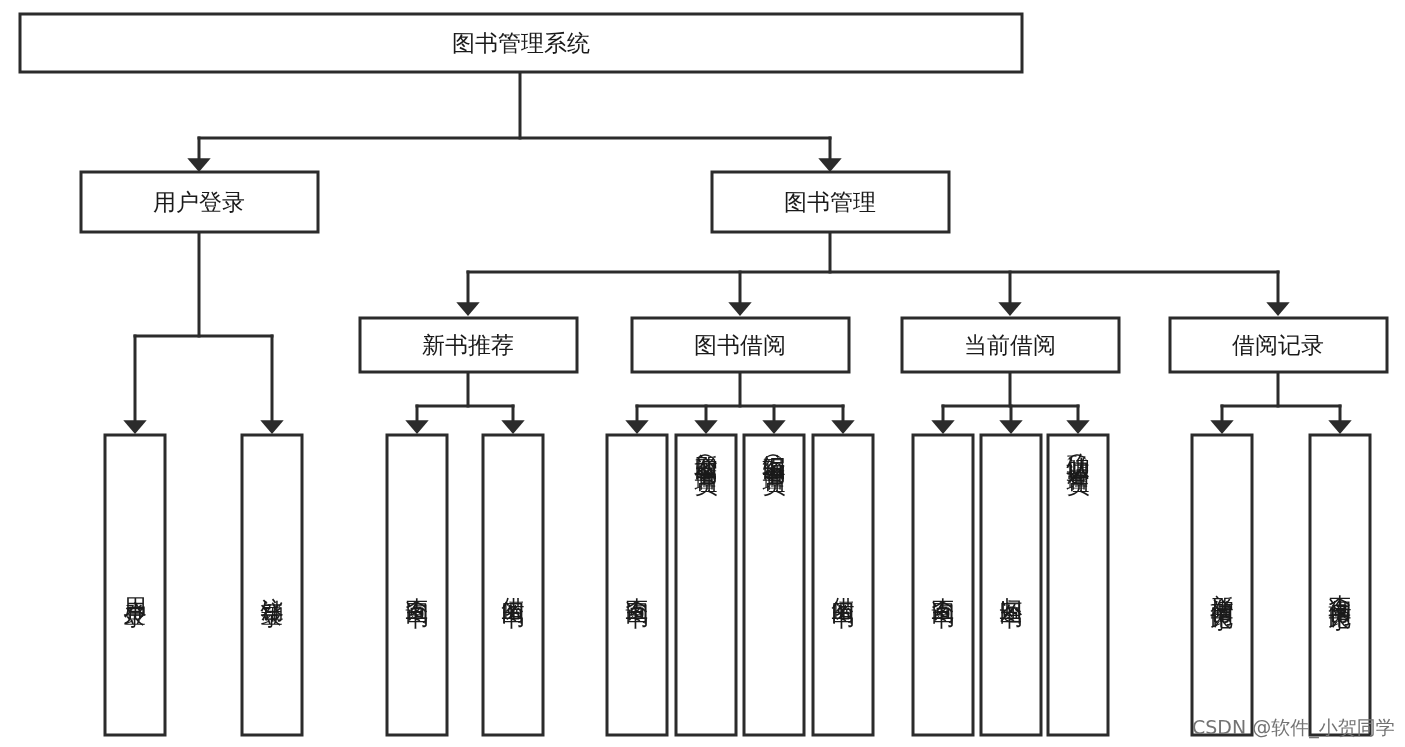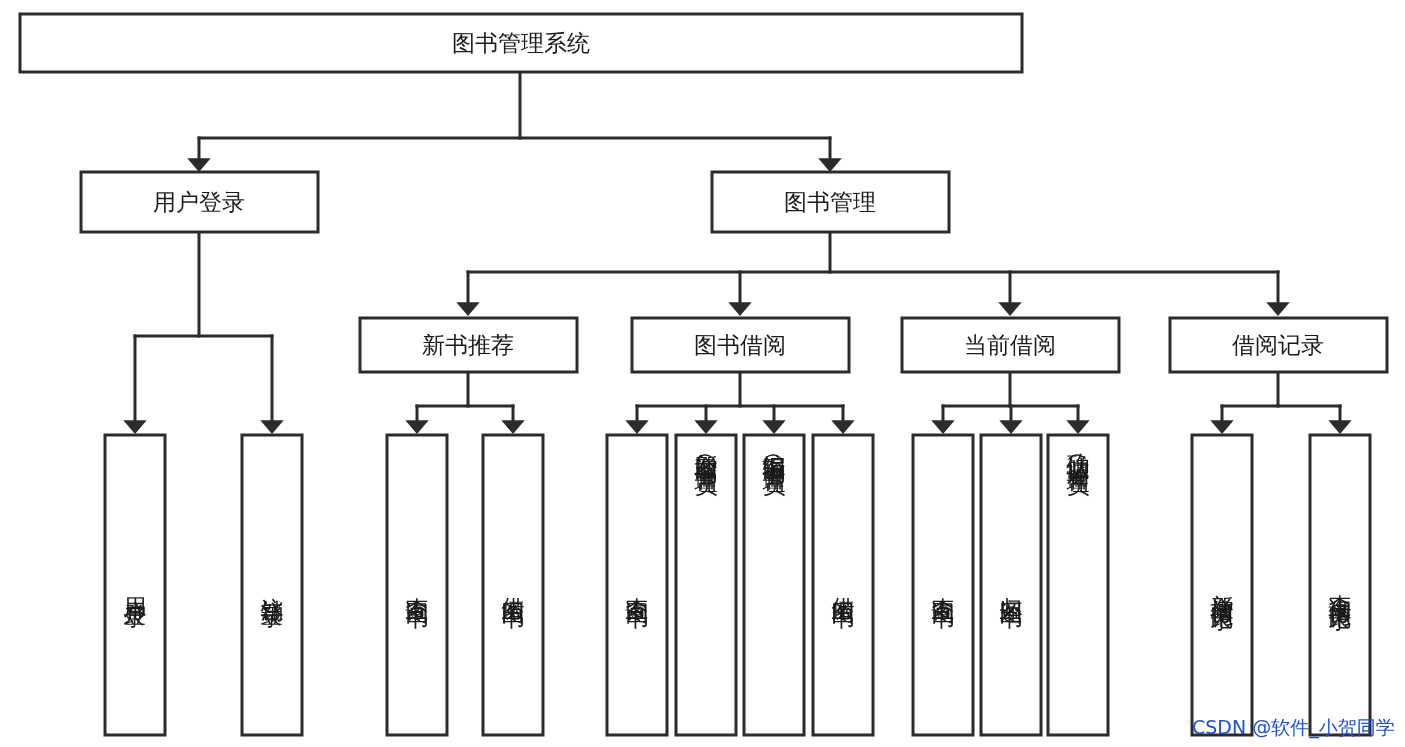--- a/index.html
+++ b/index.html
@@ -60,21 +60,21 @@
     line-height: 1.18;
     letter-spacing: 3px;
     color: #1a1a1a;
     white-space: nowrap;
     text-align: center;
   }
   .watermark {
     position: absolute;
     font-family: "DejaVu Sans", "Liberation Sans", sans-serif;
     font-size: 19px;
-    color: #1d4ed8;
+    color: #737373;
     white-space: nowrap;
     user-select: none;
   }
 </style>
 </head>
 <body>
 
 <div id="diagram-root">
 
   <svg id="flow-svg" viewBox="0 0 1405 747" xmlns="http://www.w3.org/2000/svg">

